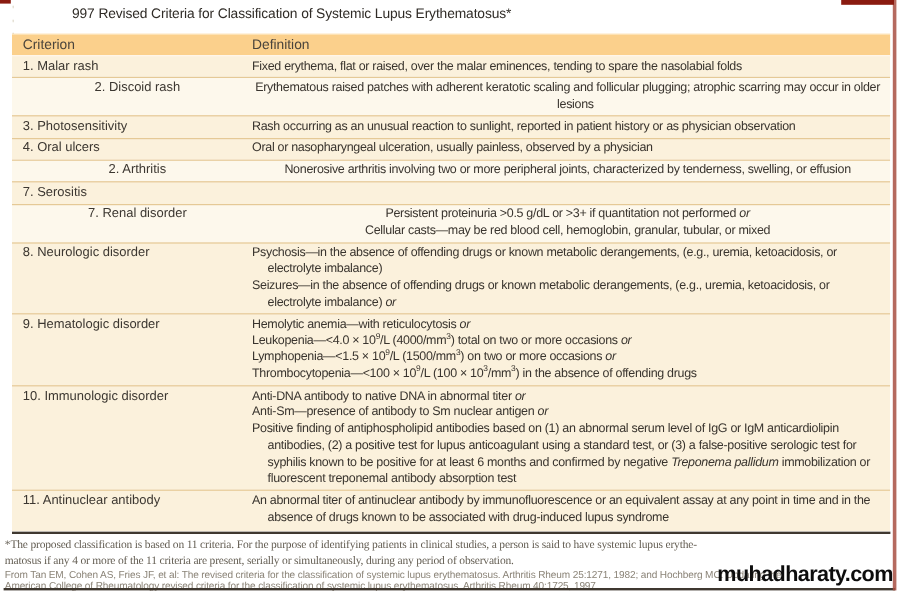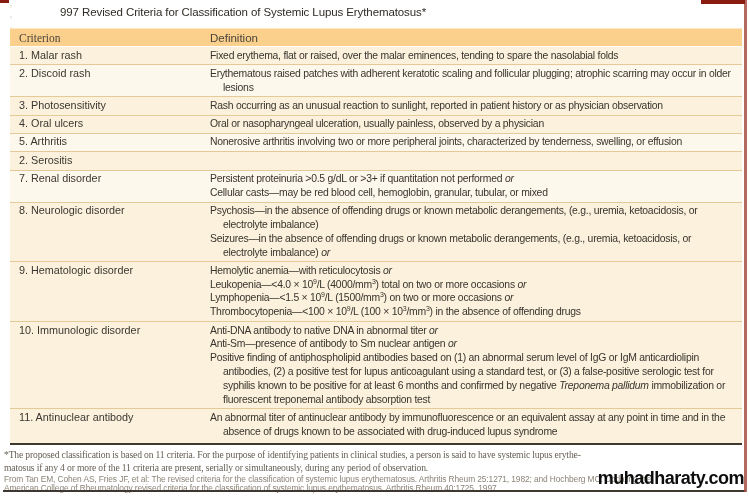--- a/index.html
+++ b/index.html
@@ -25,29 +25,29 @@
     display:flex;flex-direction:column;
   }
   .thead{
     flex:none;display:grid;grid-template-columns:200px 1fr;
     background:var(--header-bg,#fbd08c);
     border-top:1px solid #fde7bf;border-bottom:1px solid #ffffff;
     padding:2px 0 1px 0;line-height:14px;
     font-size:11.5px;color:#4a443c;
   }
   .thead .hcell{white-space:nowrap;}
-  .thead .hcell.c1{padding-left:9px;font-family:Liberation Serif, serif;}
+  .thead .hcell.c1{padding-left:9px;}
   .rows{flex:1;display:flex;flex-direction:column;overflow:hidden;}
   .row{
     flex:none;display:grid;grid-template-columns:200px 1fr;
     padding:1.5px 0 2px 0;line-height:13.8px;
   }
   .row + .row{border-top:1px solid var(--divider,#e5c996);}
   .row.cream{background:var(--row-cream,#fbf1dc);}
-  .row.light{background:var(--row-light,#fdf8ec);}
+  .row.light{background:var(--row-light,#fdf8ec);text-align:center;}
   .filler{flex:1;background:var(--row-cream,#fbf1dc);}
   .crit{
     padding-left:9px;font-size:10.8px;color:#3c3731;white-space:nowrap;
   }
   .def{
     font-size:10.4px;color:#39342e;letter-spacing:-0.25px;
     padding-right:6px;
   }
   .entry{padding-left:13px;text-indent:-13px;}
   .def i{font-style:italic;}
@@ -121,28 +121,28 @@
   </div>
 
   <div class="row cream">
     <div class="crit">4. Oral ulcers</div>
     <div class="def">
           <div class="entry">Oral or nasopharyngeal ulceration, usually painless, observed by a physician</div>
         </div>
   </div>
 
   <div class="row light">
-    <div class="crit">5. Arthritis</div>
+    <div class="crit">2. Arthritis</div>
     <div class="def">
           <div class="entry">Nonerosive arthritis involving two or more peripheral joints, characterized by tenderness, swelling, or effusion</div>
         </div>
   </div>
 
   <div class="row cream">
-    <div class="crit">2. Serositis</div>
+    <div class="crit">7. Serositis</div>
   </div>
 
   <div class="row light">
     <div class="crit">7. Renal disorder</div>
     <div class="def">
           <div class="entry">Persistent proteinuria &gt;0.5 g/dL or &gt;3+ if quantitation not performed <i>or</i></div>
           <div class="entry">Cellular casts—may be red blood cell, hemoglobin, granular, tubular, or mixed</div>
         </div>
   </div>
 

